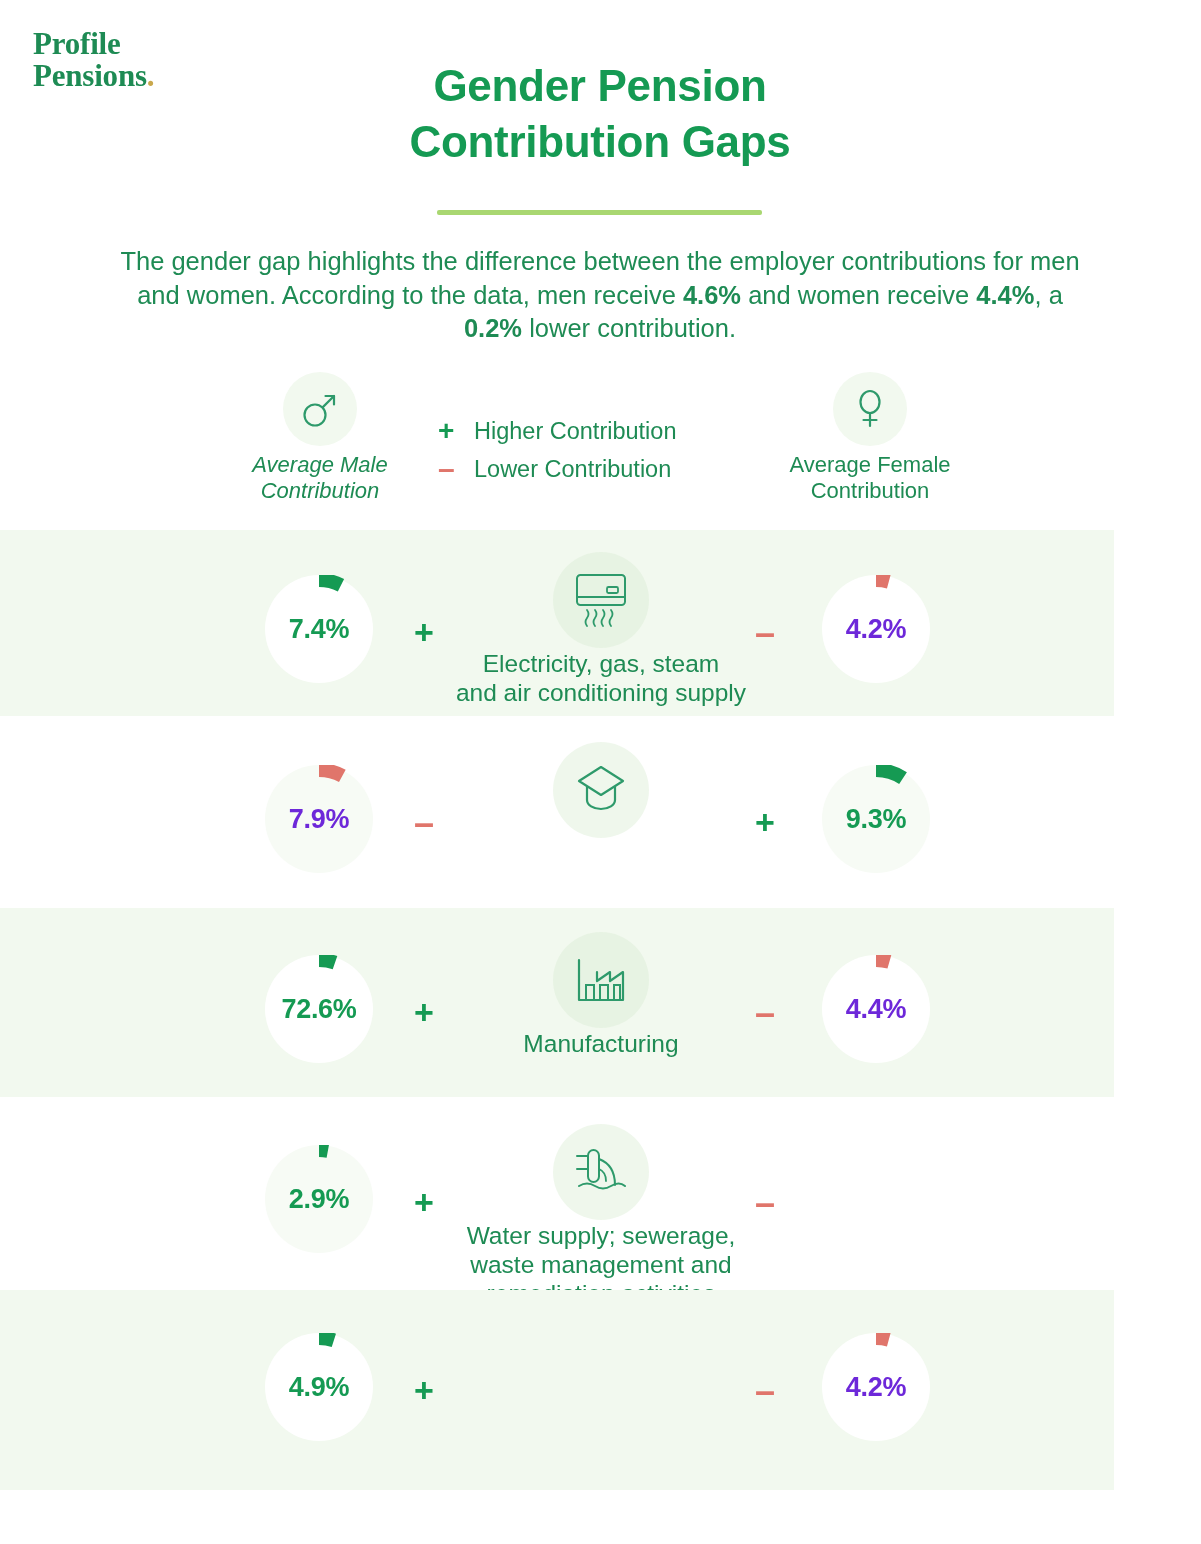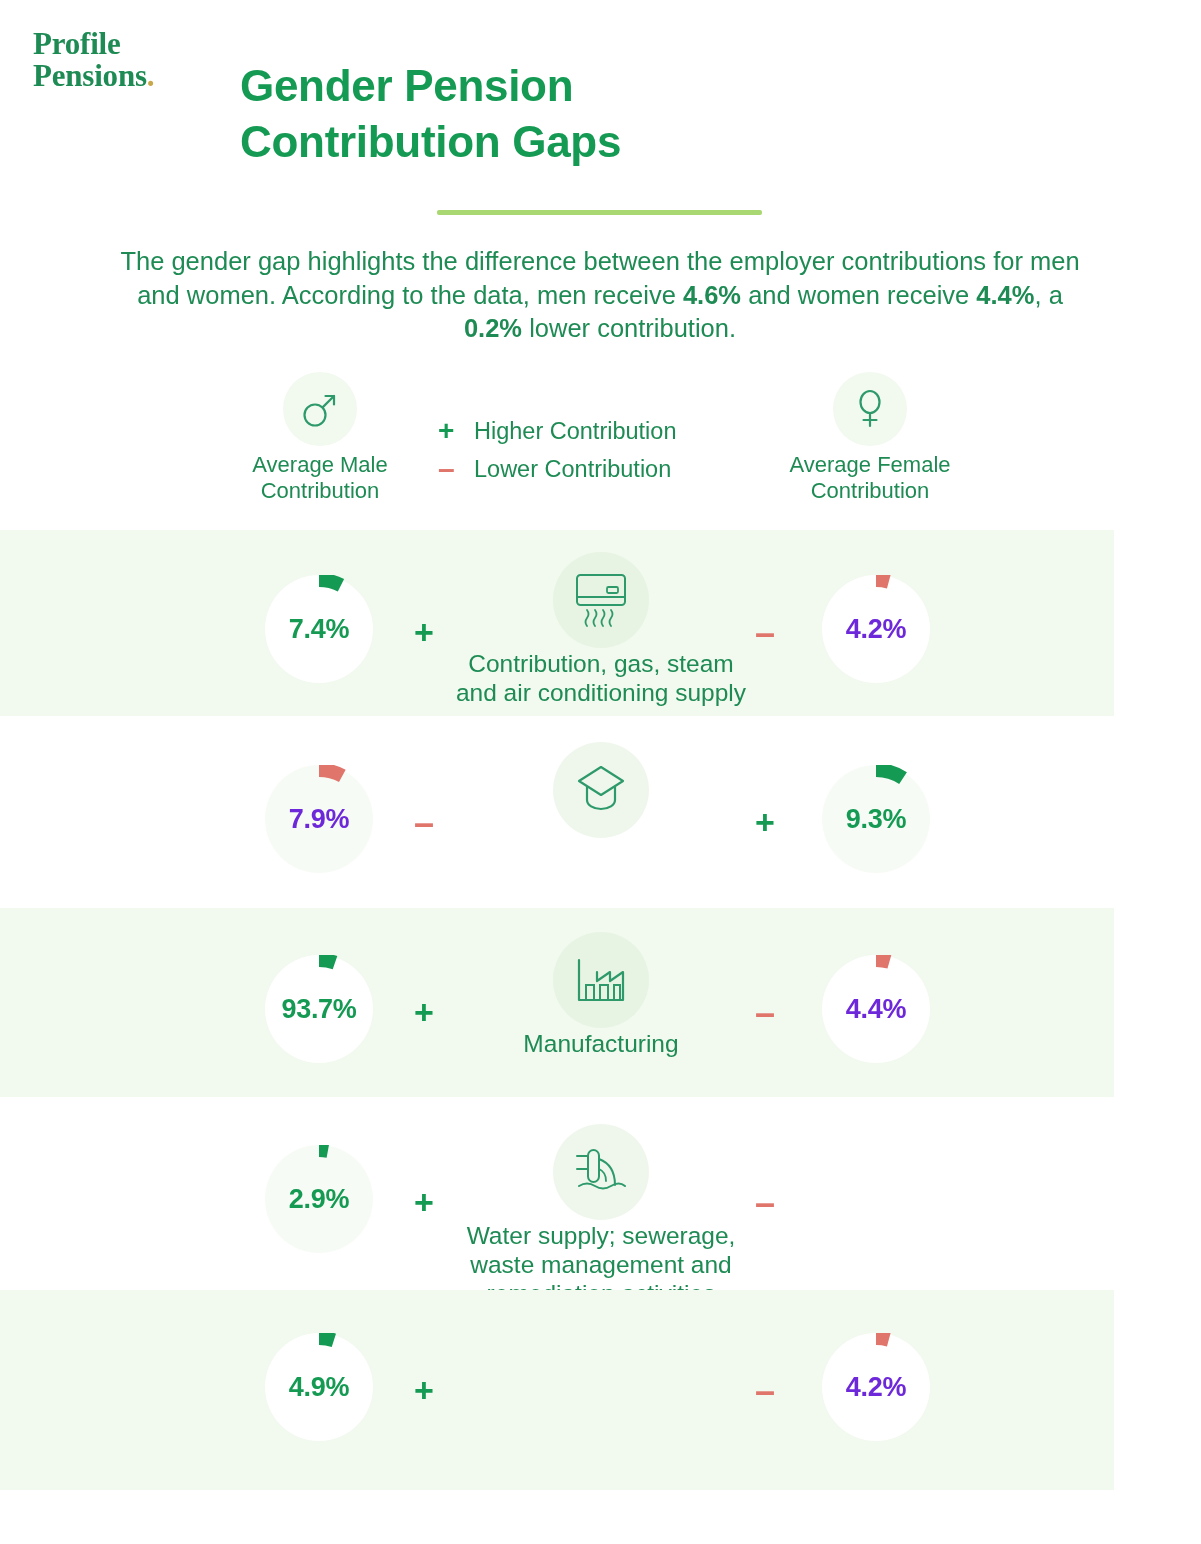--- a/index.html
+++ b/index.html
@@ -29,20 +29,21 @@
     letter-spacing: -0.2px;
   }
   .logo .dot { color: #C9A84C; }
 
   
   .title {
     position: absolute;
     left: 240px;
     top: 58px;
     width: 720px;
+    text-align: center;
     font-size: 44px;
     line-height: 1.28;
     font-weight: bold;
     color: #159A53;
     letter-spacing: -0.3px;
   }
 
   .divider {
     position: absolute;
     left: 437px;
@@ -65,21 +66,21 @@
     color: #1E8B54;
   }
   .description b { font-weight: bold; }
 
   
   .legend-gender {
     position: absolute;
     width: 200px;
     text-align: center;
   }
-  .legend-gender.male   { left: 220px; top: 372px; }
+  .legend-gender.male   { left: 220px; top: 372px; font-style: italic; }
   .legend-gender.female { left: 770px; top: 372px; }
 
   .gender-badge {
     width: 74px;
     height: 74px;
     margin: 0 auto;
     border-radius: 50%;
     background: #F2F9EF;
     display: flex;
     align-items: center;
@@ -278,21 +279,21 @@
       <rect x="4" y="5" width="48" height="30" rx="3.5" fill="none" stroke="#2E9A6B" stroke-width="2"></rect>
       <line x1="4" x2="52" y1="27" y2="27" stroke="#2E9A6B" stroke-width="2"></line>
       <rect x="34" y="17" width="11" height="6" rx="1.5" fill="none" stroke="#2E9A6B" stroke-width="1.8"></rect>
       <path d="M14 40 q3 4 0 8 q-3 4 0 8" fill="none" stroke="#2E9A6B" stroke-width="1.8" stroke-linecap="round"></path>
       <path d="M22 40 q3 4 0 8 q-3 4 0 8" fill="none" stroke="#2E9A6B" stroke-width="1.8" stroke-linecap="round"></path>
       <path d="M30 40 q3 4 0 8 q-3 4 0 8" fill="none" stroke="#2E9A6B" stroke-width="1.8" stroke-linecap="round"></path>
       <path d="M38 40 q3 4 0 8 q-3 4 0 8" fill="none" stroke="#2E9A6B" stroke-width="1.8" stroke-linecap="round"></path>
     </svg>
           </div>
         <div class="label">
-            <div>Contribution, gas, steam</div>
+            <div>Electricity, gas, steam</div>
             <div>and air conditioning supply</div>
           </div>
       </div>
       </div>
     </div>
     <div class="row" style="top: 718px; height: 190px;">
       <div class="row-inner">
         <div class="donut left" style="top:47px">
         <div class="disc"></div>
         <svg width="108" height="108" viewBox="0 0 108 108">
@@ -319,21 +320,21 @@
       </div>
       </div>
     </div>
     <div class="row tinted" style="top: 908px; height: 189px;">
       <div class="row-inner">
         <div class="donut left" style="top:47px">
         <div class="disc"></div>
         <svg width="108" height="108" viewBox="0 0 108 108">
           <path d="M 54 5 A 49 49 0 0 1 70.01751345309218 7.691909316189566" fill="none" stroke="#159A53" stroke-width="14" stroke-linecap="butt"></path>
         </svg>
-        <div class="val pos">93.7%</div>
+        <div class="val pos">72.6%</div>
       </div>
         <div class="donut right" style="top:47px">
         <div class="disc"></div>
         <svg width="108" height="108" viewBox="0 0 108 108">
           <path d="M 54 5 A 49 49 0 0 1 67.37464484034895 6.860644092281795" fill="none" stroke="#E0756B" stroke-width="14" stroke-linecap="butt"></path>
         </svg>
         <div class="val neg">4.4%</div>
       </div>
         <div class="op left plus" style="top:87px">+</div>
         <div class="op right minus" style="top:87px">–</div>

